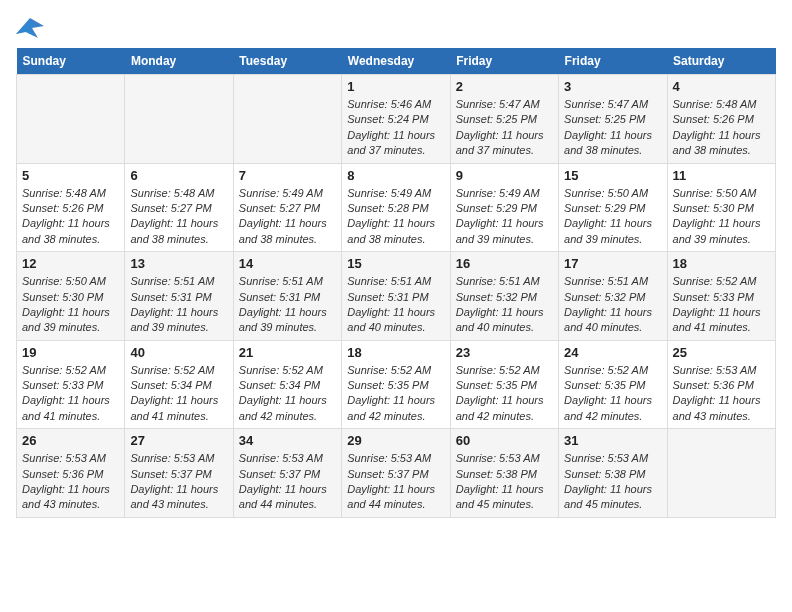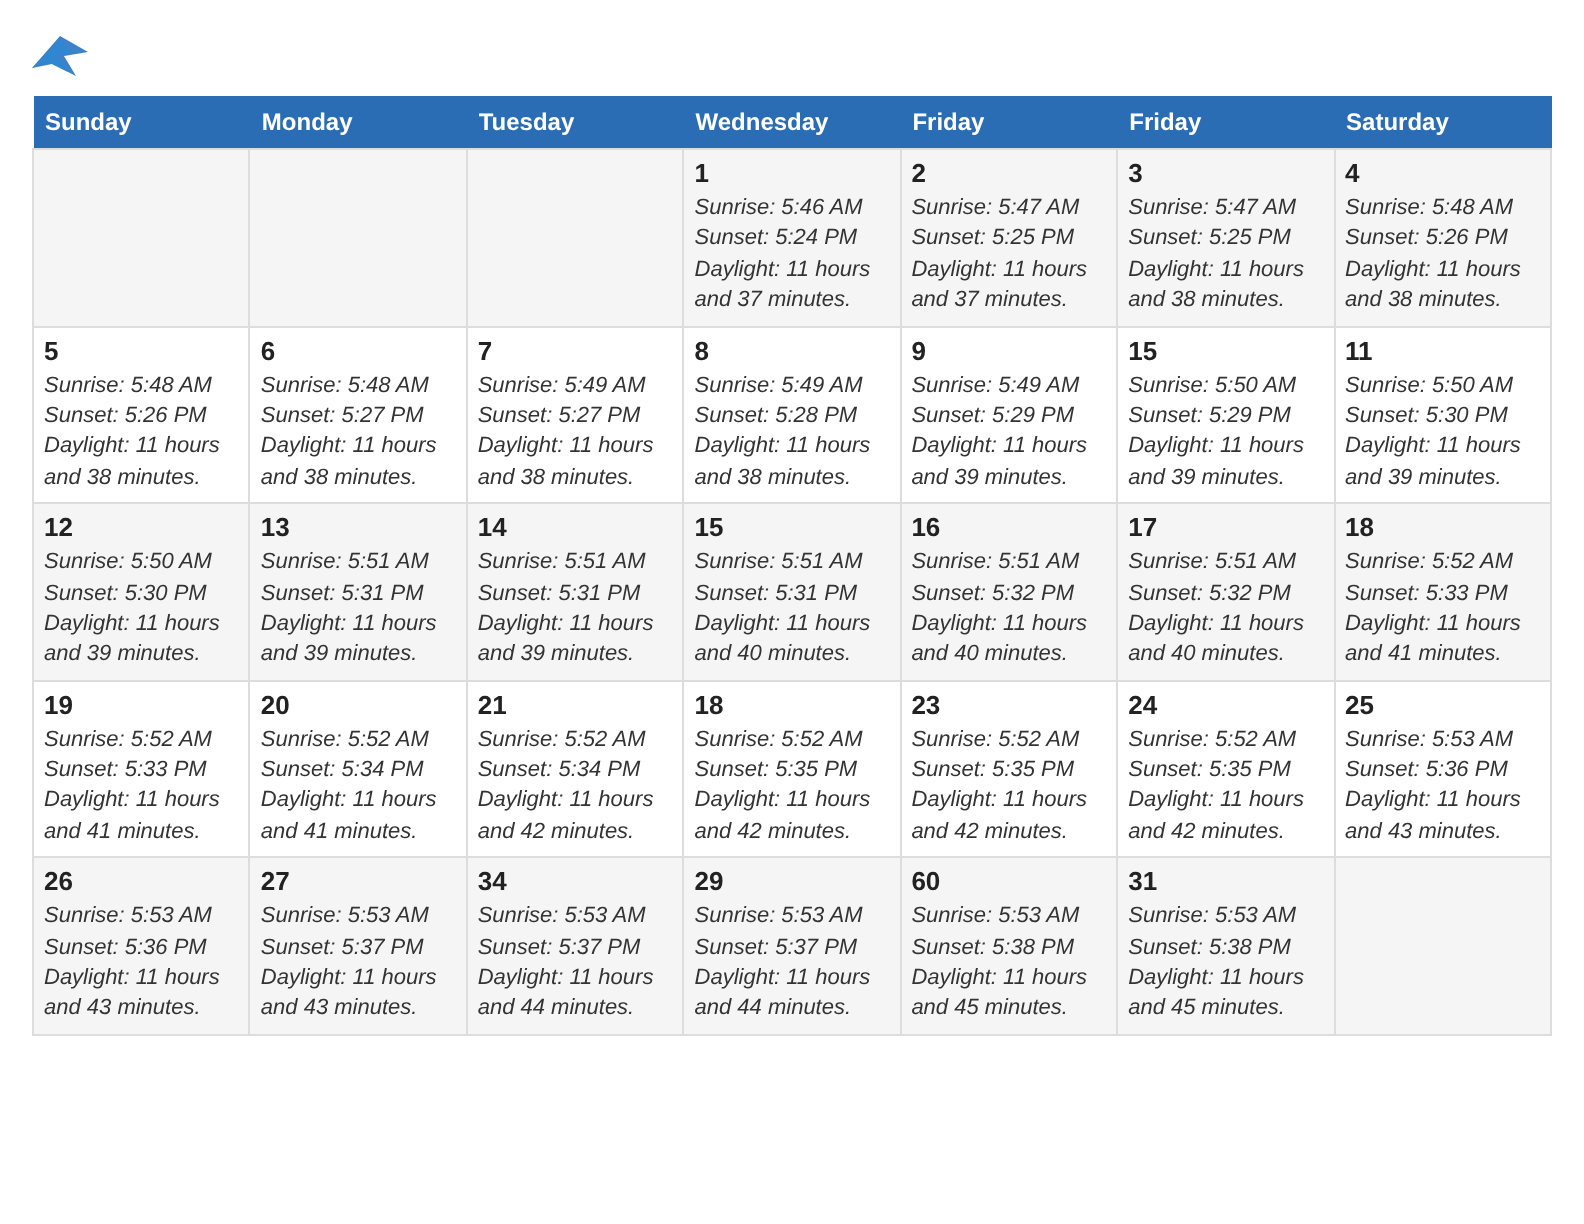--- a/index.html
+++ b/index.html
@@ -195,21 +195,21 @@
           <span class="day-num">18</span>
           <div class="day-info">Sunrise: 5:52 AM<br>Sunset: 5:33 PM<br>Daylight: 11 hours and 41 minutes.</div>
         </td>
       </tr>
       <tr>
         <td>
           <span class="day-num">19</span>
           <div class="day-info">Sunrise: 5:52 AM<br>Sunset: 5:33 PM<br>Daylight: 11 hours and 41 minutes.</div>
         </td>
         <td>
-          <span class="day-num">20</span>
+          <span class="day-num">40</span>
           <div class="day-info">Sunrise: 5:52 AM<br>Sunset: 5:34 PM<br>Daylight: 11 hours and 41 minutes.</div>
         </td>
         <td>
           <span class="day-num">21</span>
           <div class="day-info">Sunrise: 5:52 AM<br>Sunset: 5:34 PM<br>Daylight: 11 hours and 42 minutes.</div>
         </td>
         <td>
           <span class="day-num">18</span>
           <div class="day-info">Sunrise: 5:52 AM<br>Sunset: 5:35 PM<br>Daylight: 11 hours and 42 minutes.</div>
         </td>

